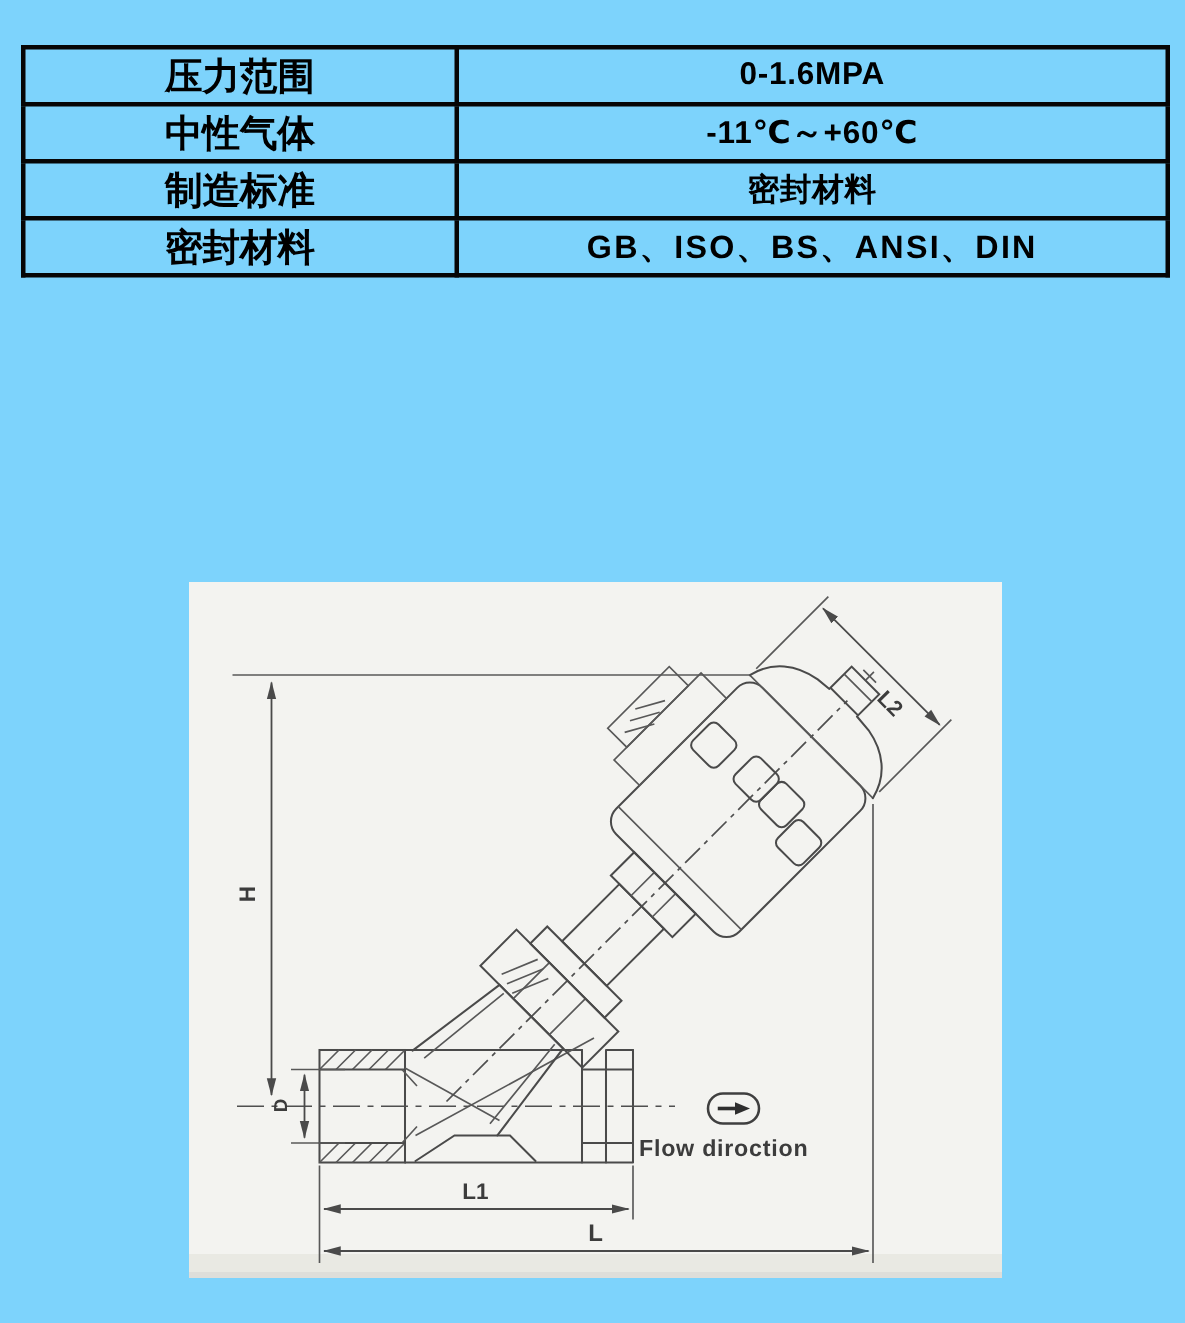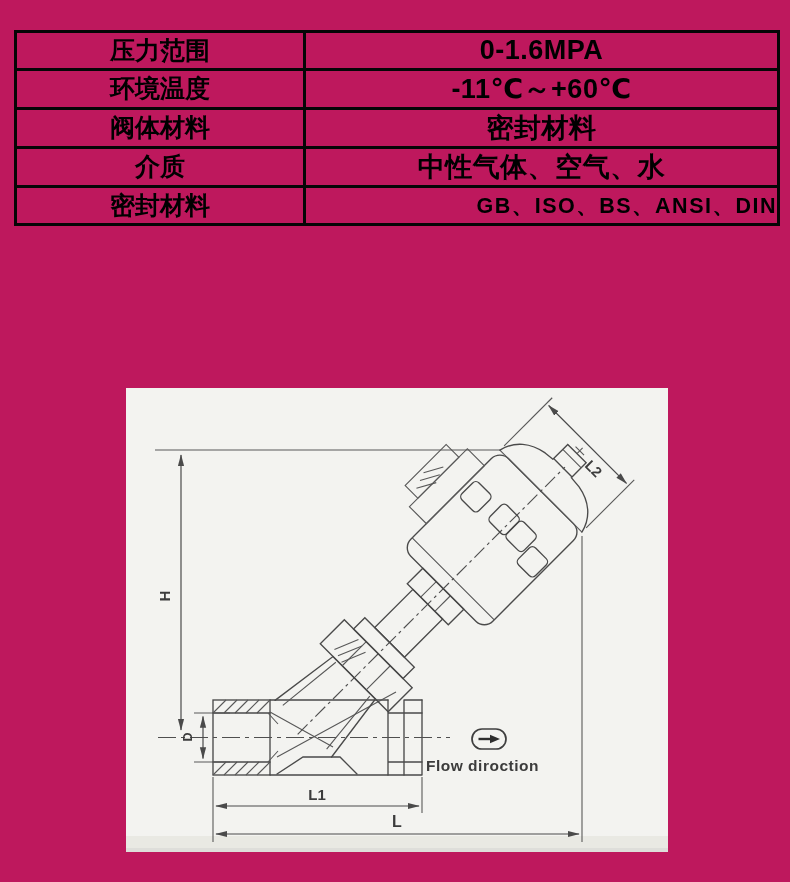--- a/index.html
+++ b/index.html
@@ -1,23 +1,23 @@
 <!DOCTYPE html>
 <html><head>
 <meta charset="utf-8">
 <style>
   html,body{margin:0;padding:0;background:#ffffff;}
-  .page{position:relative;width:790px;height:882px;background:#be185d;overflow:hidden;
+  .page{position:relative;width:790px;height:882px;background:#7dd3fc;overflow:hidden;
         font-family:"Liberation Sans","DejaVu Sans",sans-serif;}
   .spec-table{position:absolute;left:14px;top:30px;width:763px;border-collapse:collapse;table-layout:fixed;}
   .spec-table td{border:3px solid #060606;height:34.9px;text-align:center;vertical-align:middle;
                  color:#000;padding:0;overflow:hidden;white-space:nowrap;}
   td.lbl{font-size:25px;font-weight:700;}
-  td.val{font-size:27px;font-weight:700;letter-spacing:.5px;}
-  tr:last-child td.val{font-size:21.5px;letter-spacing:1.5px;text-align:right;}
+  td.val{font-size:21px;font-weight:700;letter-spacing:.5px;}
+  tr:last-child td.val{font-size:21.5px;letter-spacing:1.5px;}
   svg.draw{position:absolute;left:0;top:0;}
   svg text{font-family:"Liberation Sans","DejaVu Sans",sans-serif;fill:#3c3c3c;font-weight:600;}
   .ln{stroke:#4a4a4a;stroke-width:1.35;fill:none;stroke-linecap:round;}
   .thin{stroke:#585858;stroke-width:1.1;fill:none;}
   .dim{stroke:#4a4a4a;stroke-width:1.2;fill:none;}
   .cl{stroke:#4f4f4f;stroke-width:1.15;fill:none;}
 </style>
 </head>
 <body>
 
@@ -27,30 +27,26 @@
     <colgroup>
         <col style="width:289px">
         <col style="width:474px">
       </colgroup>
     <tbody>
       <tr>
         <td class="lbl">压力范围</td>
         <td class="val">0-1.6MPA</td>
       </tr>
       <tr>
-        <td class="lbl">环境温度</td>
+        <td class="lbl">中性气体</td>
         <td class="val">-11℃～+60℃</td>
       </tr>
       <tr>
-        <td class="lbl">阀体材料</td>
+        <td class="lbl">制造标准</td>
         <td class="val">密封材料</td>
-      </tr>
-      <tr>
-        <td class="lbl">介质</td>
-        <td class="val">中性气体、空气、水</td>
       </tr>
       <tr>
         <td class="lbl">密封材料</td>
         <td class="val">GB、ISO、BS、ANSI、DIN</td>
       </tr>
     </tbody>
   </table>
 
   <svg class="draw" width="790" height="882" viewBox="0 0 790 882">
     <defs>

